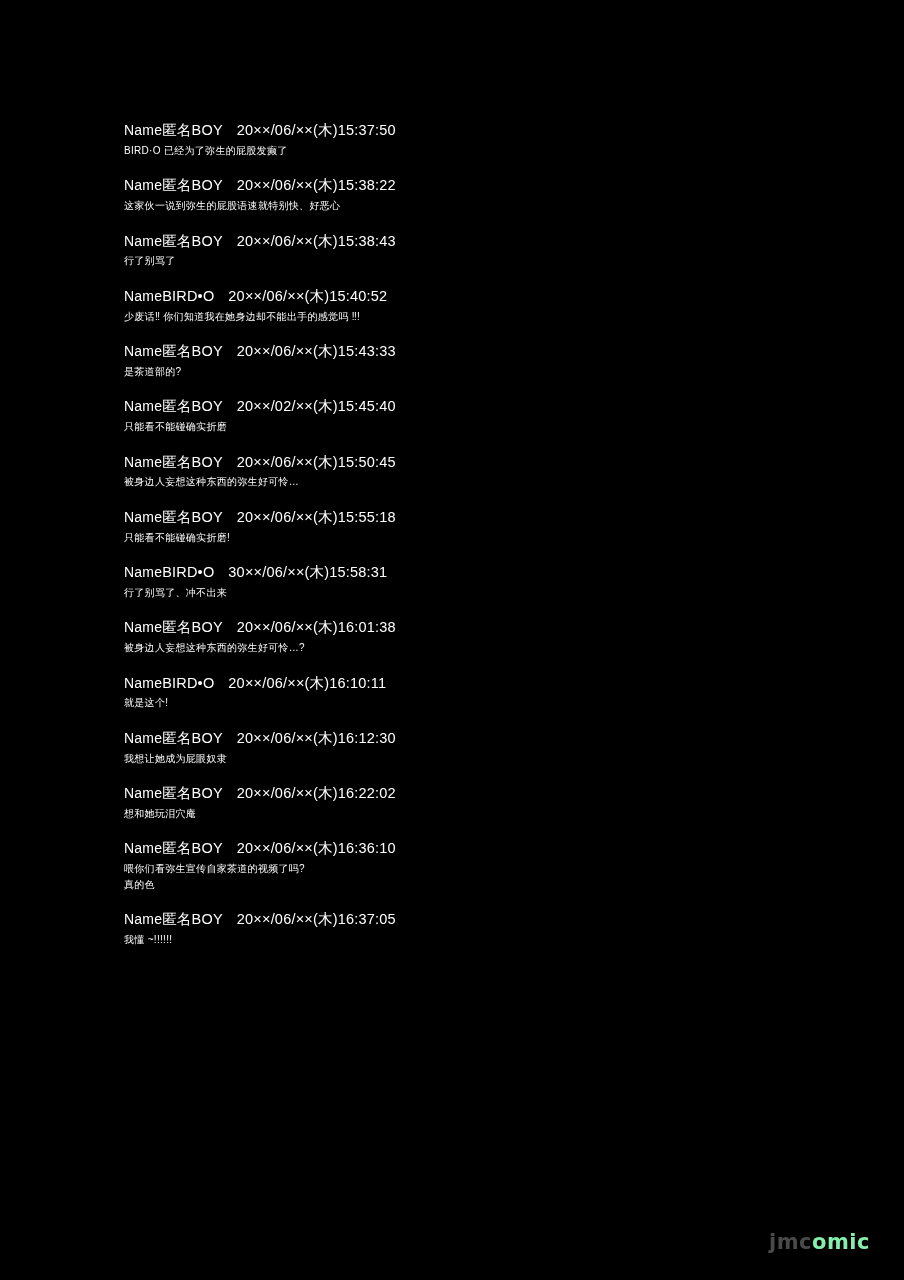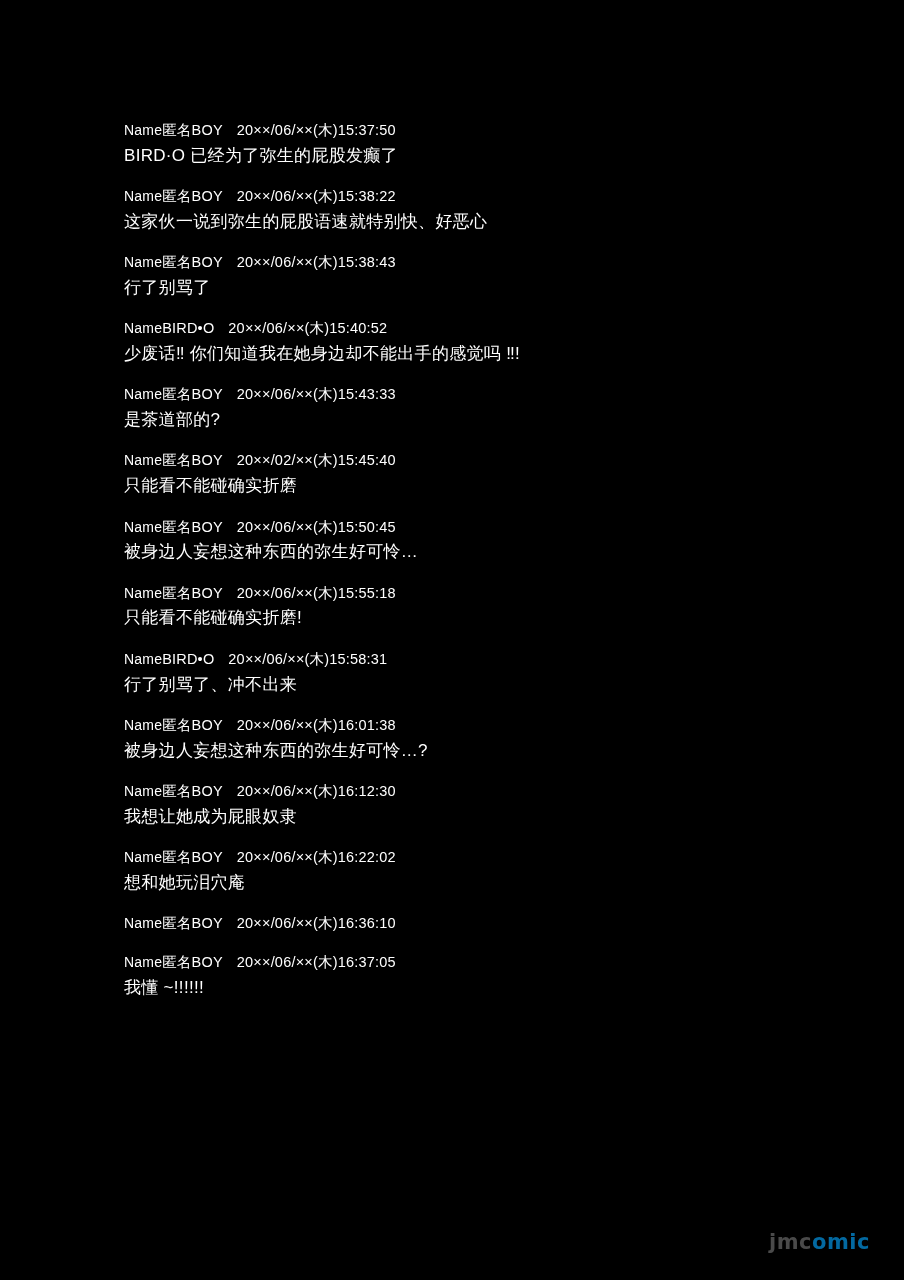--- a/index.html
+++ b/index.html
@@ -37,41 +37,41 @@
     color: #ffffff;
   }
   .post-header .name-label {
     font-size: 14px;
   }
   .post-header .sep {
     display: inline-block;
     width: 14px;
   }
   .post-body {
-    font-size: 17px;
+    font-size: 10px;
     line-height: 1.55;
     letter-spacing: 0.3px;
     color: #ffffff;
     margin-top: 1px;
   }
   .post-body .line {
     display: block;
   }
   .watermark {
     position: absolute;
     right: 34px;
     bottom: 26px;
     font-size: 21px;
     font-weight: bold;
     letter-spacing: 0.5px;
     color: #4a4a4a;
     font-family: "DejaVu Sans", sans-serif;
   }
   .watermark .w-light {
-    color: #0369a1;
+    color: #86efac;
   }
 </style>
 </head>
 <body>
 
 <div class="page">
   <div class="thread" id="thread">
       <div class="post">
         <div class="post-header"><span class="name-label">Name</span><span>匿名BOY</span><span class="sep"></span><span>20××/06/××(木)15:37:50</span></div>
         <div class="post-body">
@@ -114,45 +114,55 @@
           <span class="line">被身边人妄想这种东西的弥生好可怜…</span>
         </div>
       </div>
       <div class="post">
         <div class="post-header"><span class="name-label">Name</span><span>匿名BOY</span><span class="sep"></span><span>20××/06/××(木)15:55:18</span></div>
         <div class="post-body">
           <span class="line">只能看不能碰确实折磨!</span>
         </div>
       </div>
       <div class="post">
-        <div class="post-header"><span class="name-label">Name</span><span>BIRD•O</span><span class="sep"></span><span>20××/06/××(木)15:58:31</span></div>
+        <div class="post-header"><span class="name-label">Name</span><span>BIRD•O</span><span class="sep"></span><span>30××/06/××(木)15:58:31</span></div>
         <div class="post-body">
           <span class="line">行了别骂了、冲不出来</span>
         </div>
       </div>
       <div class="post">
         <div class="post-header"><span class="name-label">Name</span><span>匿名BOY</span><span class="sep"></span><span>20××/06/××(木)16:01:38</span></div>
         <div class="post-body">
           <span class="line">被身边人妄想这种东西的弥生好可怜…?</span>
+        </div>
+      </div>
+      <div class="post">
+        <div class="post-header"><span class="name-label">Name</span><span>BIRD•O</span><span class="sep"></span><span>20××/06/××(木)16:10:11</span></div>
+        <div class="post-body">
+          <span class="line">就是这个!</span>
         </div>
       </div>
       <div class="post">
         <div class="post-header"><span class="name-label">Name</span><span>匿名BOY</span><span class="sep"></span><span>20××/06/××(木)16:12:30</span></div>
         <div class="post-body">
           <span class="line">我想让她成为屁眼奴隶</span>
         </div>
       </div>
       <div class="post">
         <div class="post-header"><span class="name-label">Name</span><span>匿名BOY</span><span class="sep"></span><span>20××/06/××(木)16:22:02</span></div>
         <div class="post-body">
           <span class="line">想和她玩泪穴庵</span>
         </div>
       </div>
       <div class="post">
         <div class="post-header"><span class="name-label">Name</span><span>匿名BOY</span><span class="sep"></span><span>20××/06/××(木)16:36:10</span></div>
+        <div class="post-body">
+          <span class="line">喂你们看弥生宣传自家茶道的视频了吗?</span>
+          <span class="line">真的色</span>
+        </div>
       </div>
       <div class="post">
         <div class="post-header"><span class="name-label">Name</span><span>匿名BOY</span><span class="sep"></span><span>20××/06/××(木)16:37:05</span></div>
         <div class="post-body">
           <span class="line">我懂 ~!!!!!!</span>
         </div>
       </div>
     </div>
   <div class="watermark"><span>jmc</span><span class="w-light">omic</span></div>
 </div>

